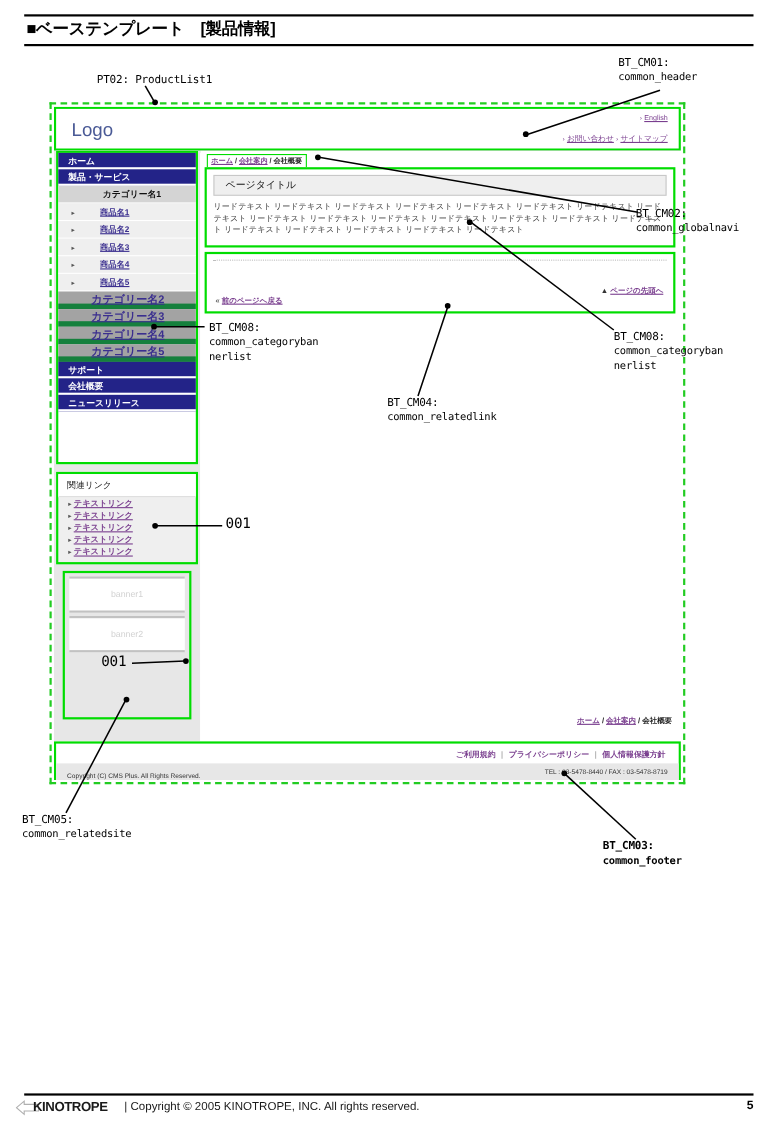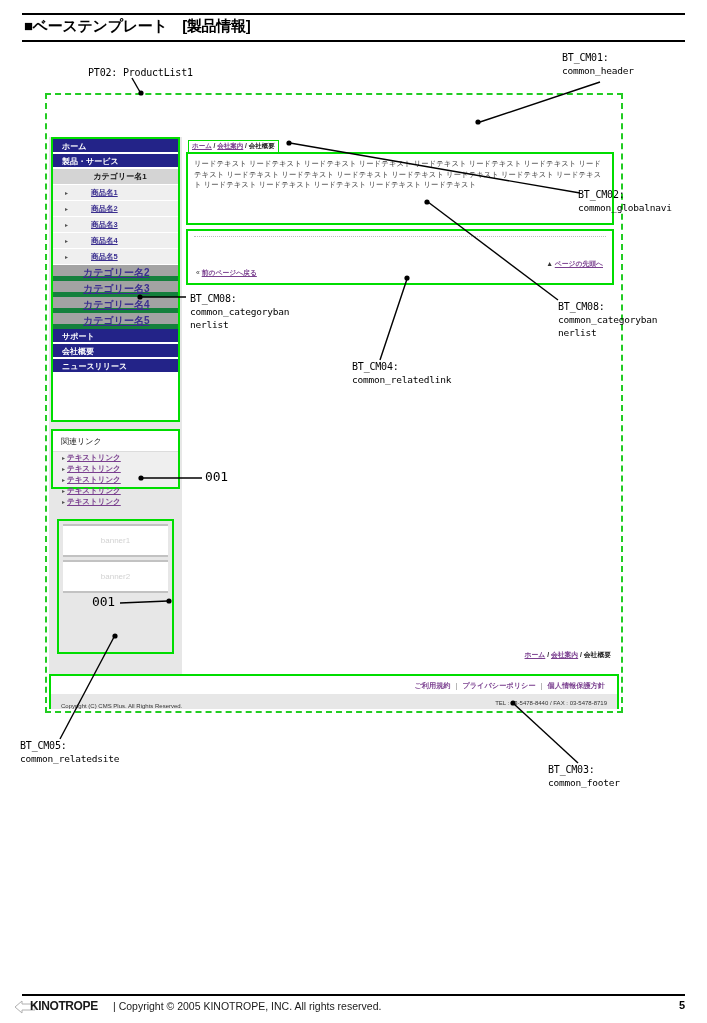--- a/index.html
+++ b/index.html
@@ -164,21 +164,21 @@
     line-height: 16px;
     padding-left: 9px;
     font-size: 10px;
     border-bottom: 5px solid #15803d;
     box-sizing: border-box;
   }
 
   
   #relatedlink-frame {
     position: absolute;
-    left: 2px; top: 292px; width: 129px; height: 60px;
+    left: 2px; top: 292px; width: 129px; height: 84px;
     border: 2px solid #00dd00;
     box-sizing: border-box;
     background: #efefef;
   }
   #relatedlink-title {
     font-size: 8px;
     color: #111;
     padding: 5px 0 4px 8px;
     background: #ffffff;
     border-bottom: 1px solid #dcdcdc;
@@ -377,20 +377,31 @@
 <body>
 
 <div id="doc-head-rule-top"></div>
 <div id="doc-title">■ベーステンプレート　[製品情報]</div>
 <div id="doc-head-rule-bottom"></div>
 
 <div id="template-frame"></div>
 
 <div id="mock-page">
 
+  <div id="header-block">
+    <div id="logo-text">Logo</div>
+    <div id="header-links-top">
+      <span class="arrowmark">›</span><a class="hlink" style="margin-left:2px">English</a>
+    </div>
+    <div id="header-links-bottom">
+      <span class="arrowmark">›</span><a class="hlink" style="margin-left:2px">お問い合わせ</a>
+      <span class="arrowmark">›</span><a class="hlink" style="margin-left:2px">サイトマップ</a>
+    </div>
+    <div id="header-divider"></div>
+  </div>
 
   <div id="body-columns">
 
     <div id="left-col">
 
       <div id="globalnavi-frame">
         <div class="nav-primary">ホーム</div>
         <div class="nav-primary">製品・サービス</div>
         <div class="nav-cat-header">カテゴリー名1</div>
         <div class="nav-product"><span class="bullet">▸</span><a>商品名1</a></div>
@@ -423,20 +434,21 @@
 
     </div>
 
     <div id="right-col">
 
       <div id="breadcrumb">
         <a>ホーム</a><span> / </span><a>会社案内</a><span> / </span><span>会社概要</span>
       </div>
 
       <div id="maincontent-frame">
+        <div id="page-title-box">ページタイトル</div>
         <div id="lead-text">リードテキスト リードテキスト リードテキスト リードテキスト リードテキスト リードテキスト リードテキスト リードテキスト リードテキスト リードテキスト リードテキスト リードテキスト リードテキスト リードテキスト リードテキスト リードテキスト リードテキスト リードテキスト リードテキスト リードテキスト</div>
       </div>
 
       <div id="pagetop-frame">
         <div id="pagetop-rule"></div>
         <div id="pagetop-link"><span>▲</span> <a>ページの先頭へ</a></div>
         <div id="backlink"><span>«</span> <a>前のページへ戻る</a></div>
       </div>
 
       <div id="footer-nav">
@@ -507,21 +519,21 @@
 <div class="anno" style="left:190px; top:292px;"><span class="ttl">BT_CM08:</span>
 <span>common_categoryban
 nerlist</span></div>
 
 <div class="anno" style="left:352px; top:360px;"><span class="ttl">BT_CM04:</span>
 <span>common_relatedlink</span></div>
 
 <div class="anno" style="left:20px;  top:739px;"><span class="ttl">BT_CM05:</span>
 <span>common_relatedsite</span></div>
 
-<div class="anno" style="left:548px; top:763px;"><span class="ttl">BT_CM03:</span>
+<div class="anno" style="left:548px; top:763px;font-weight:bold;"><span class="ttl">BT_CM03:</span>
 <span>common_footer</span></div>
 
 <div class="anno" style="left:205px; top:470px; font-size:13px;"><span>001</span></div>
 
 <div class="anno" style="left:92px;  top:595px; font-size:13px;"><span>001</span></div>
 
 <div id="page-foot-rule"></div>
 <svg id="kino-arrow" viewBox="0 0 22 16">
   <polygon points="1,8 8,2 8,5 21,5 21,11 8,11 8,14" fill="#ffffff" stroke="#b0b0b0" stroke-width="1"></polygon>
 </svg>

